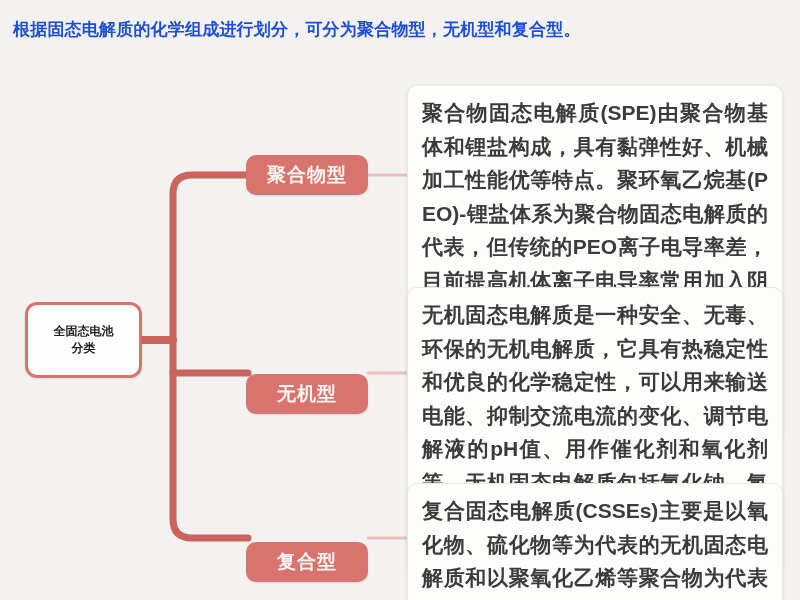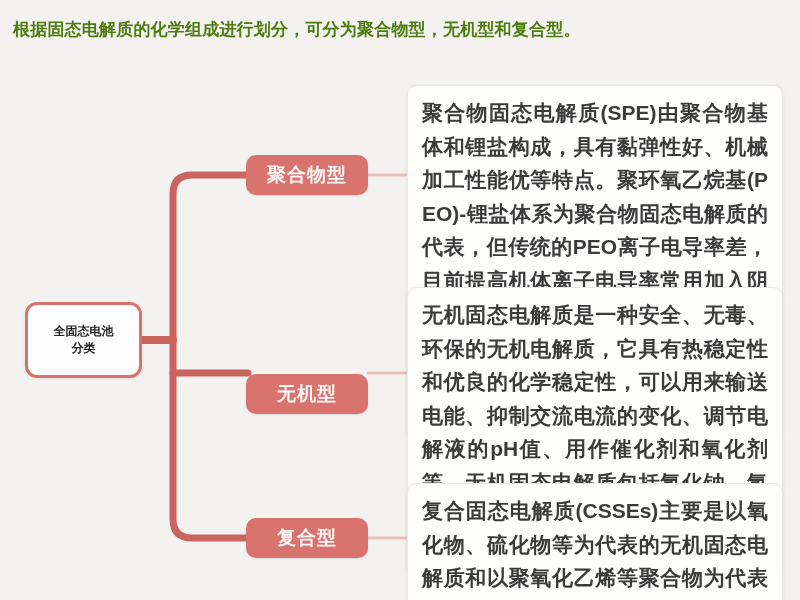--- a/index.html
+++ b/index.html
@@ -4,38 +4,38 @@
 <style>
   html,body{margin:0;padding:0;}
   body{
     width:800px;height:600px;overflow:hidden;
     background:#f3f2f0;
     font-family:"Liberation Sans","DejaVu Sans",sans-serif;
   }
   .canvas{position:relative;width:800px;height:600px;}
   .page-title{
     position:absolute;left:13px;top:18px;width:760px;
-    font-size:17px;font-weight:bold;color:#4d7c0f;letter-spacing:.2px;
+    font-size:17px;font-weight:bold;color:#1d4ed8;letter-spacing:.2px;
   }
   .connectors{position:absolute;left:0;top:0;z-index:1;}
   .root-node{
     position:absolute;left:25px;top:302px;width:111px;height:70px;z-index:2;
     background:#fefefe;border:3px solid #d8726d;border-radius:12px;
     display:flex;align-items:center;justify-content:center;text-align:center;
     font-size:12px;font-weight:bold;color:#1f1f1f;line-height:1.45;
     box-shadow:0 1px 3px rgba(0,0,0,.08);
   }
   .pill{
     position:absolute;left:246px;width:122px;height:40px;z-index:2;
     background:#d8736e;border-radius:10px;
     display:flex;align-items:center;justify-content:center;
     font-size:19px;font-weight:bold;color:#fdf6f5;letter-spacing:1px;
     box-shadow:0 1px 2px rgba(0,0,0,.10);
   }
-  .pill-1{top:155px;} .pill-2{top:353px;margin-top:21px;} .pill-3{top:518px;text-align:center;}
+  .pill-1{top:155px;} .pill-2{top:353px;margin-top:21px;} .pill-3{top:542px;text-align:center;}
   .card{
     position:absolute;left:407px;width:376px;z-index:2;
     background:#fdfdfc;border:1px solid #e9e8e5;border-radius:10px;
     box-shadow:0 1px 4px rgba(0,0,0,.07);
     padding:10px 14px;box-sizing:border-box;
   }
   .card-1{top:85px;min-height:173px;}
   .card-2{top:287px;min-height:160px;}
   .card-3{top:483px;min-height:112px;}
   .card p{

